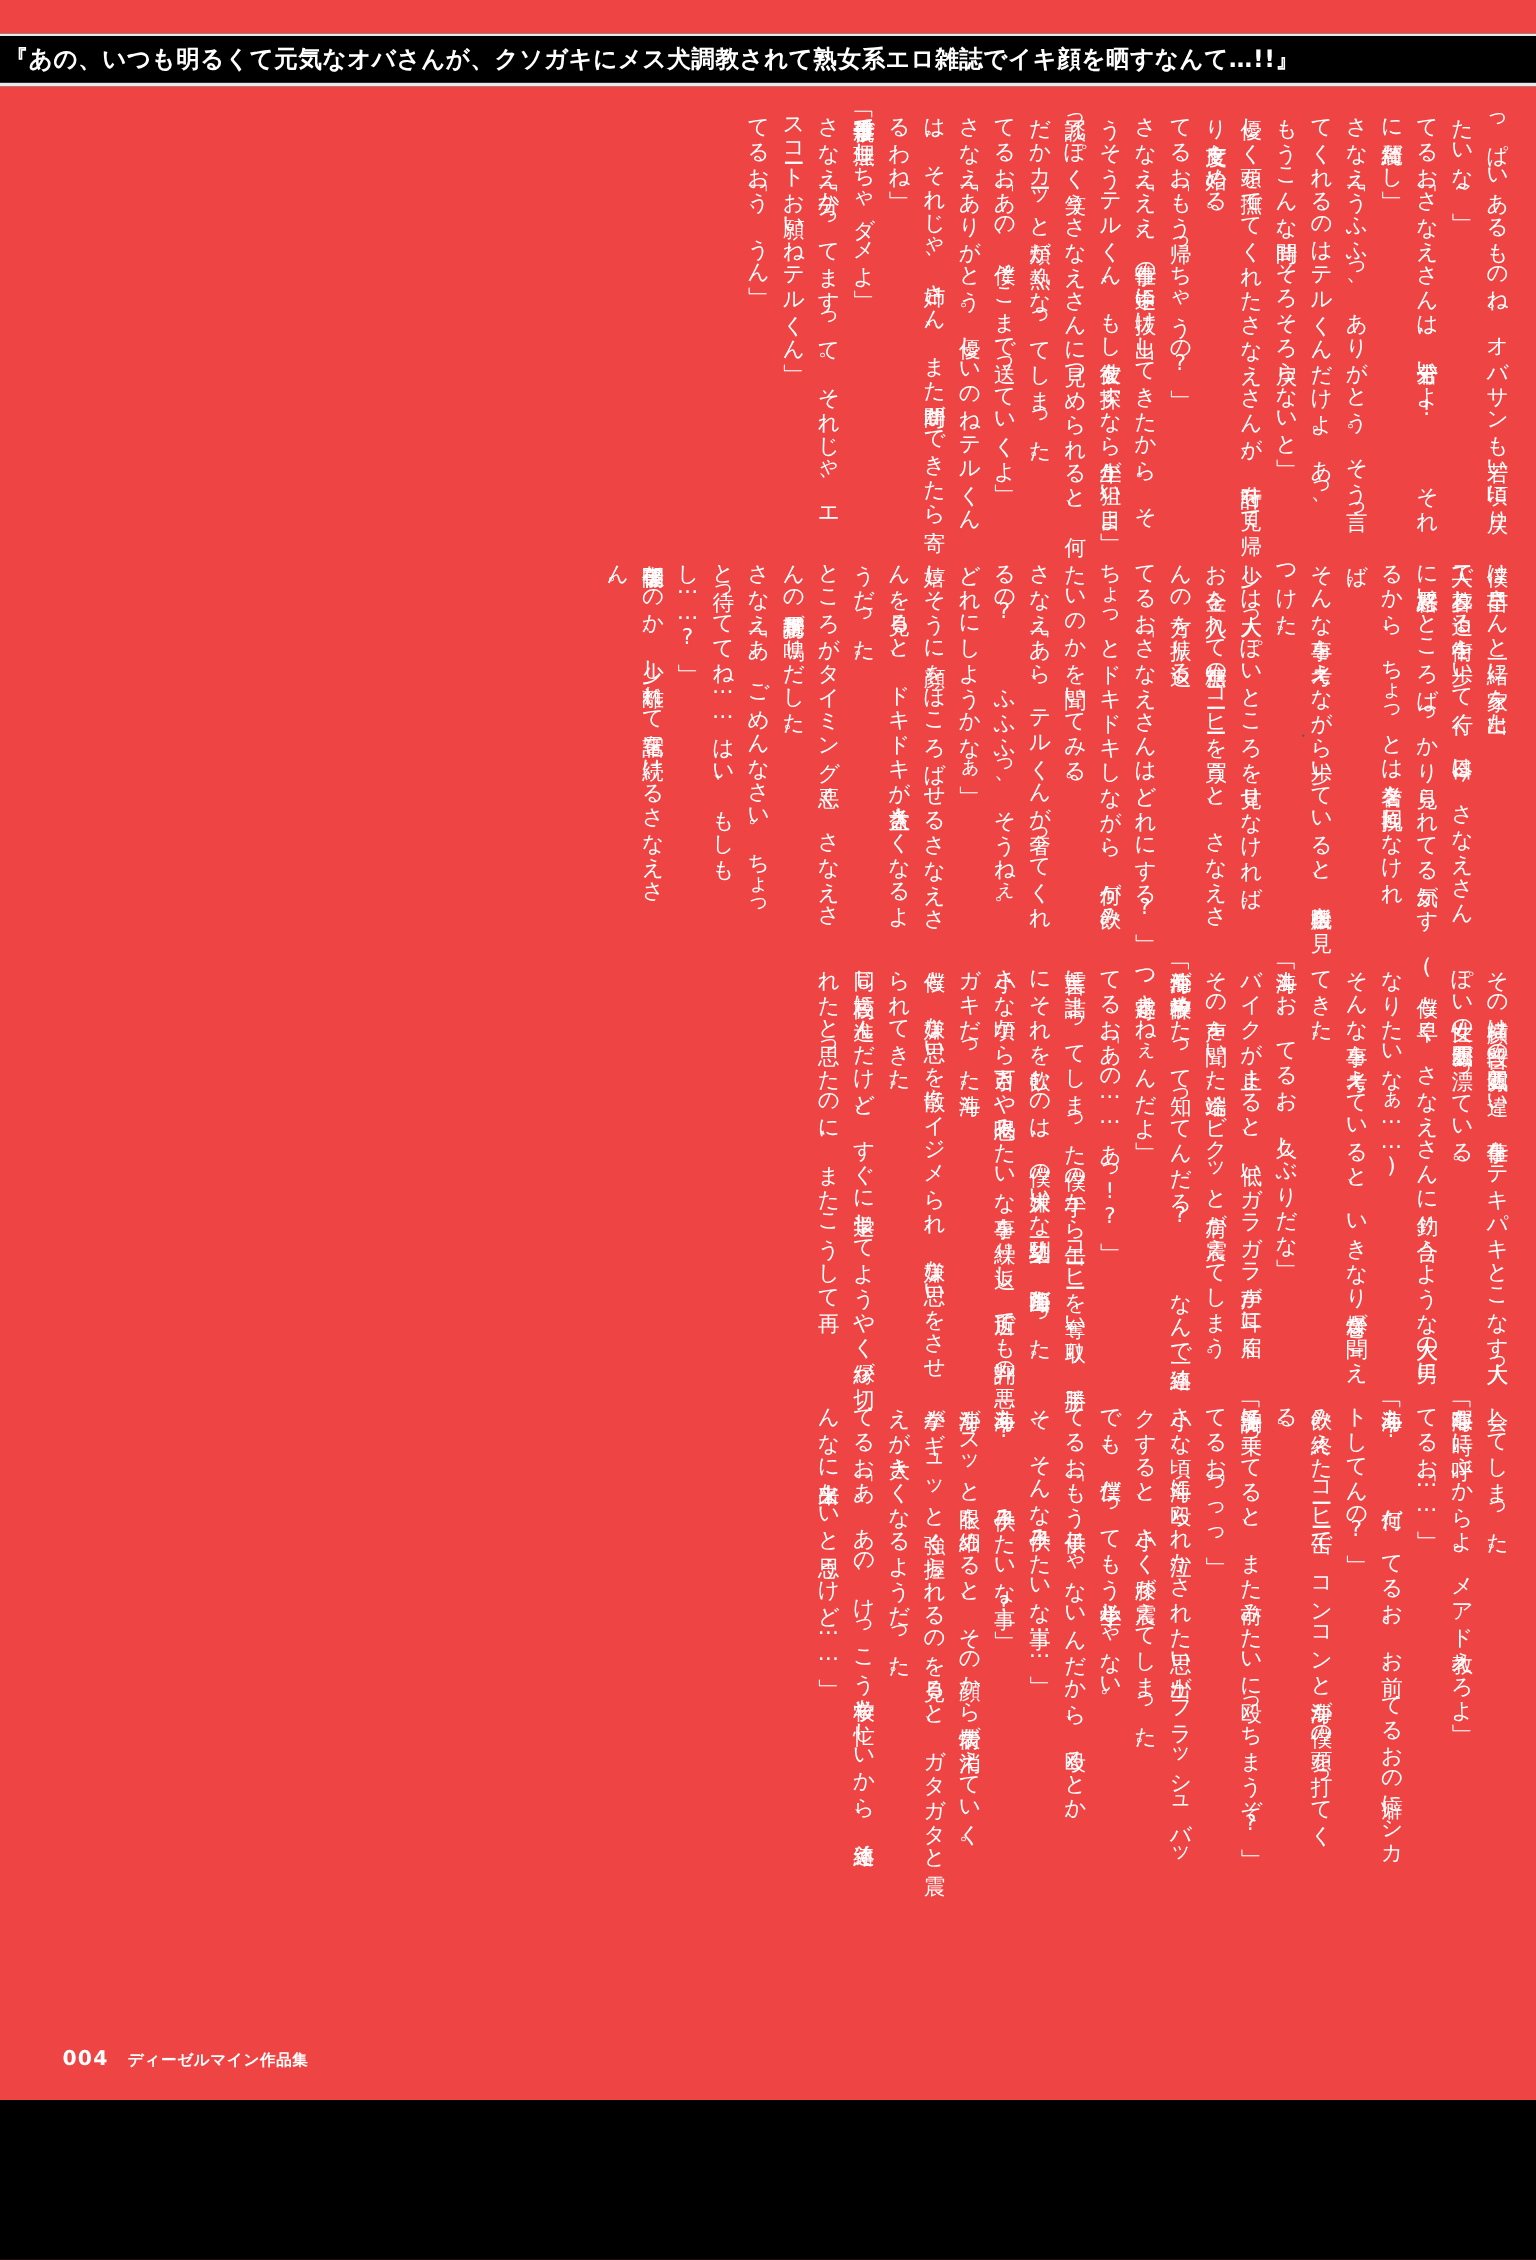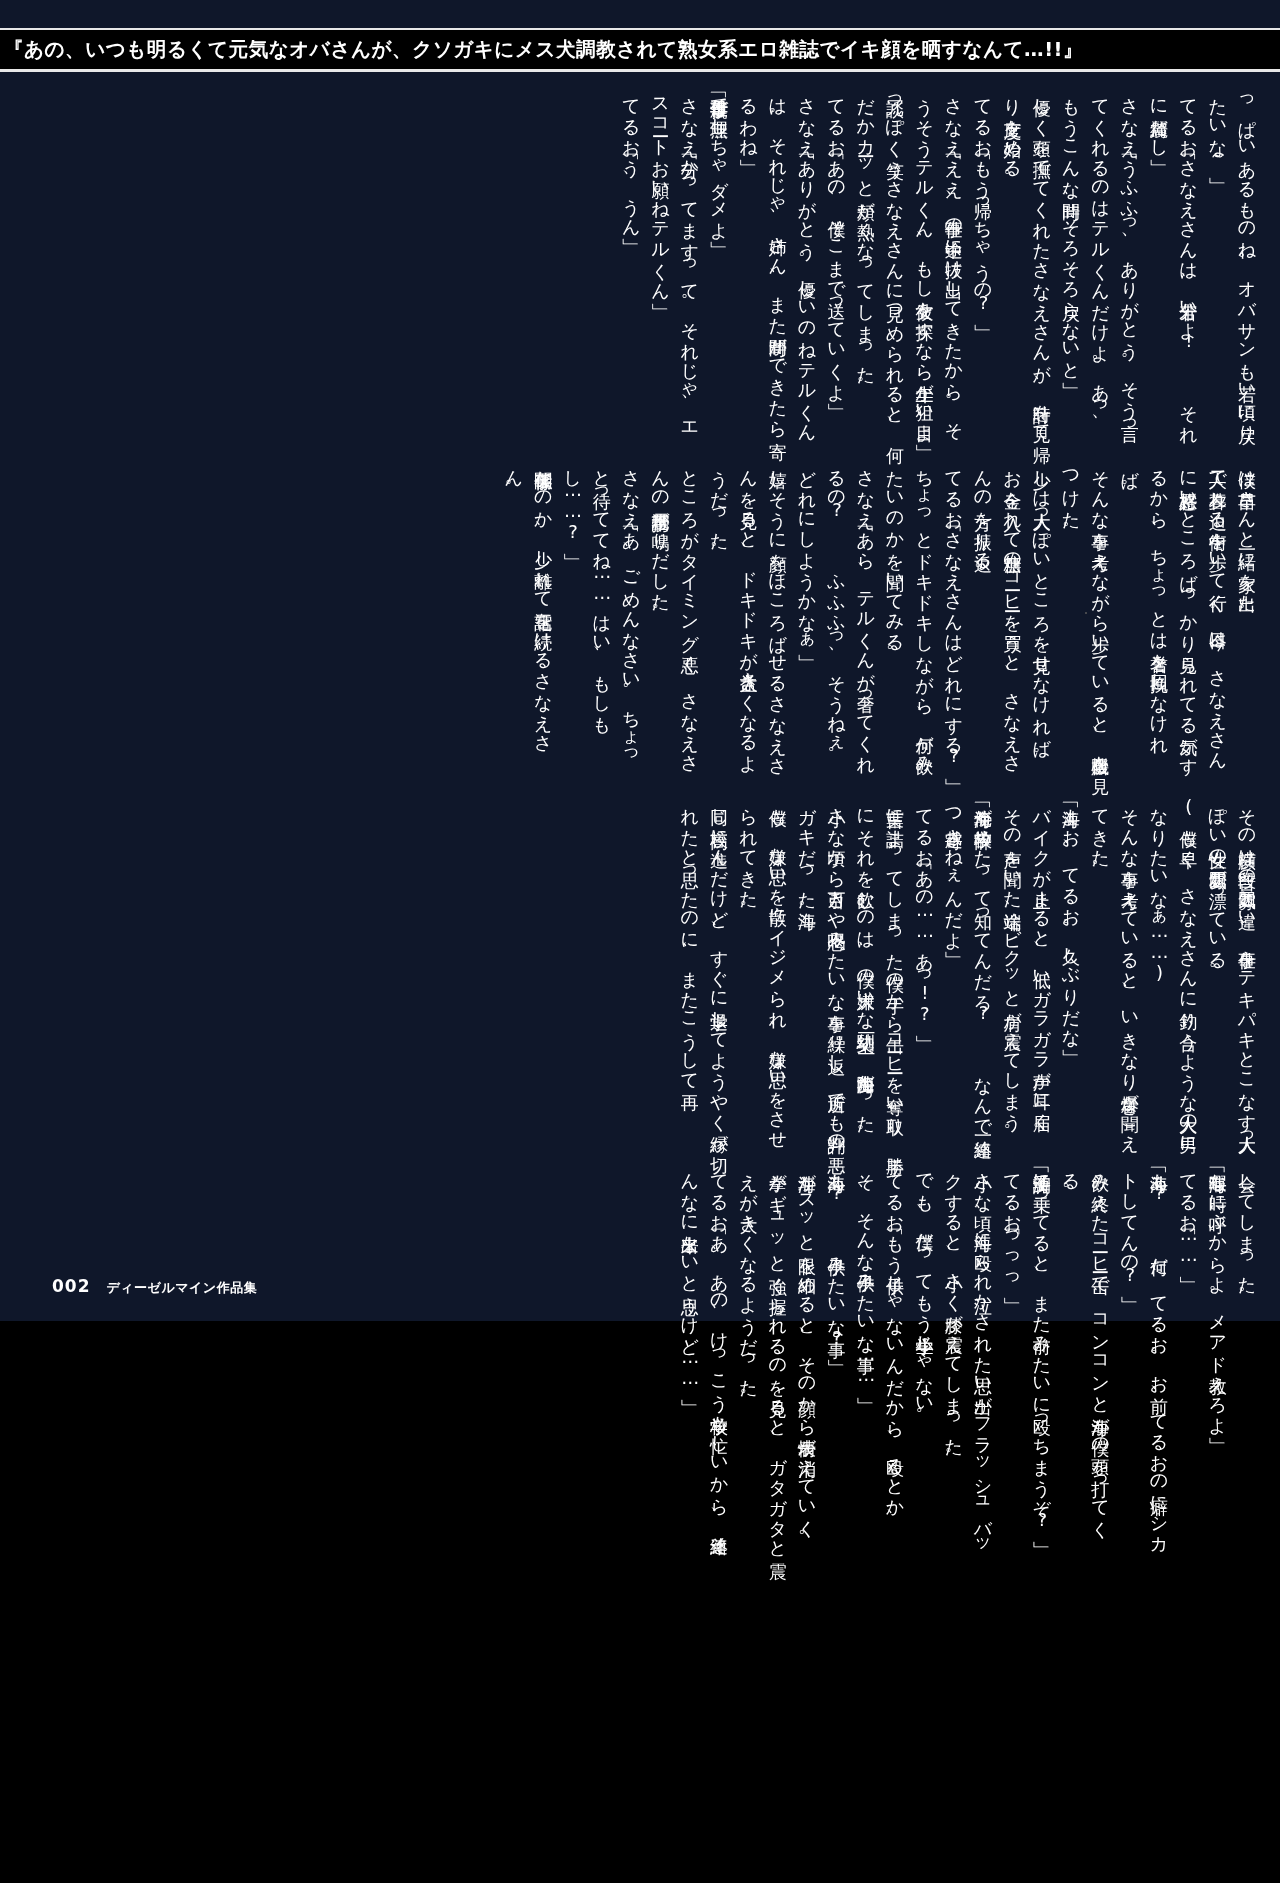--- a/index.html
+++ b/index.html
@@ -12,22 +12,22 @@
     height: 1883px;
     position: relative;
     overflow: hidden;
     font-family: "DejaVu Sans", "Liberation Sans", sans-serif;
     color: #ffffff;
   }
   .page {
     position: absolute;
     left: 0; top: 0;
     width: 1280px;
-    height: 1321px;
-    background: #0f172a;
+    height: 1750px;
+    background: #ef4444;
     text-decoration: underline;
   }
   
   .banner {
     position: absolute;
     left: 0px;
     top: 28px;
     width: 1280px;
     height: 44px;
     border-top: 2px solid #e8e8e8;
@@ -155,17 +155,17 @@
 てるお「もう子供じゃないんだから、殴るとか、そ、そんな子供みたいな事……」
 海斗「あ?  子供みたいな事?」
 海斗がスッと眼を細めると、その顔から表情が消えていく。
 拳がギュッと強く握られるのを見ると、ガタガタと震えが大きくなるようだった。
 てるお「あ、あの、けっこう学校も忙しいから、連絡そんなに出来ないと思うけど……」</div>
   </div>
 
   <div class="stray-dot" style="left:1085px; top:612px;"></div>
 
   <div class="footer">
-    <span class="folio">002</span>
+    <span class="folio">004</span>
     <span class="footer-title">ディーゼルマイン作品集</span>
   </div>
 
 </div>
 
 </body></html>

